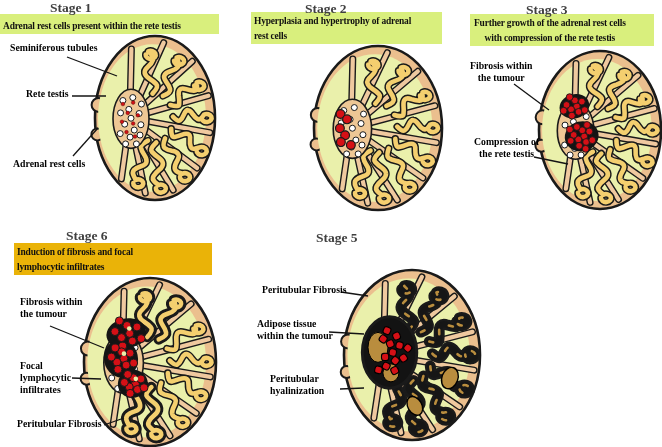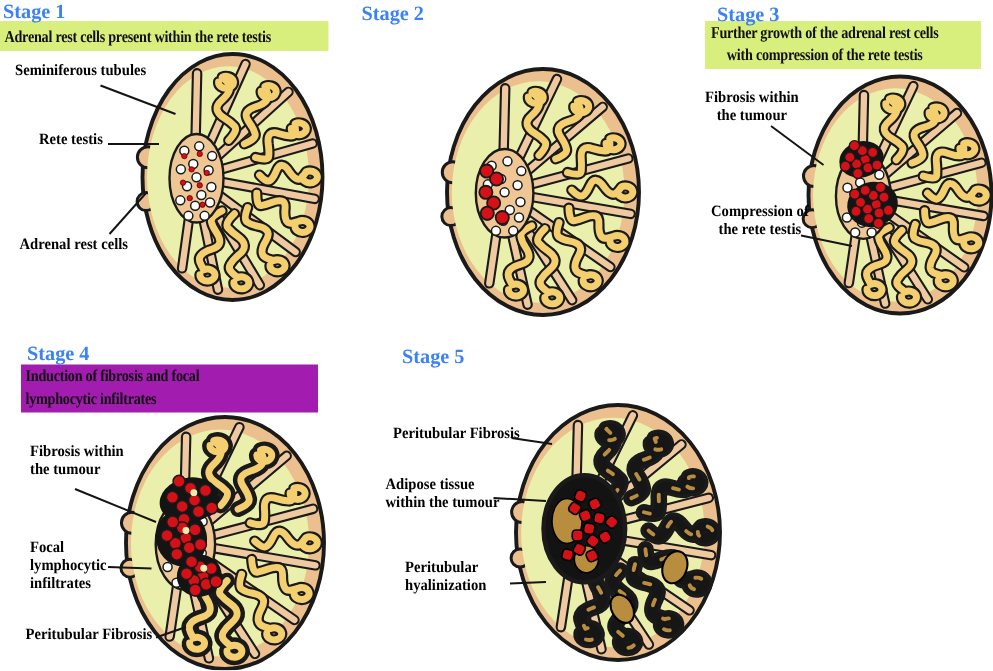--- a/index.html
+++ b/index.html
@@ -1,19 +1,19 @@
 <!DOCTYPE html>
 <html><head>
 <meta charset="utf-8">
 <style>
   html,body{margin:0;padding:0;background:#fff;}
   #canvas{position:relative;width:662px;height:447px;background:#fff;
           font-family:"Liberation Serif",serif;overflow:hidden;}
   .panel{position:absolute;}
-  .stage-title{position:absolute;font-weight:bold;font-size:13.5px;color:#3b82f6;z-index:3;}
+  .stage-title{position:absolute;font-weight:bold;font-size:13.5px;color:#404040;z-index:3;margin-left:48px;}
   .cap{position:absolute;box-sizing:border-box;padding:1px 3px;z-index:2;}
   .cap span{display:inline-block;font-weight:bold;font-size:11px;line-height:14.5px;
             letter-spacing:-0.2px;transform:scaleX(0.86);transform-origin:0 0;
             white-space:pre-line;color:#101010;}
   .lbl{position:absolute;font-weight:bold;font-size:10.5px;line-height:12px;
        white-space:pre-line;transform:scaleX(0.93);transform-origin:0 0;color:#000;z-index:3;}
   svg.fig{position:absolute;left:0;top:0;z-index:1;}
 </style>
 </head>
 <body>
@@ -92,22 +92,26 @@
         </g>
         <line x1="67" y1="57" x2="117" y2="76" stroke="#141414" stroke-width="1.3"></line>
         <line x1="72" y1="96" x2="106" y2="96" stroke="#141414" stroke-width="1.3"></line>
         <line x1="73" y1="156" x2="98" y2="128" stroke="#141414" stroke-width="1.3"></line>
       </svg>
     <div class="lbl" style="left:10px;top:42px;">Seminiferous tubules</div>
     <div class="lbl" style="left:26px;top:88px;">Rete testis</div>
     <div class="lbl" style="left:13px;top:158px;">Adrenal rest cells</div>
   </section>
 
-  <section class="panel" id="p2" style="left:232px;top:0;width:200px;height:218px;">
+  <section class="panel" id="p2" style="left:248px;top:0;width:200px;height:218px;">
     <div class="stage-title" style="left:9px;top:1px;">Stage 2</div>
+    <div class="cap" style="left: 3px; top: 12px; width: 191px; background: rgb(217, 239, 125);">
+      <span>Hyperplasia and hypertrophy of adrenal
+rest cells</span>
+    </div>
     <svg class="fig" width="200" height="218" viewBox="0 0 200 218">
         <g>
           <ellipse cx="130" cy="128" rx="64" ry="82" fill="#ebbf8e" stroke="#1a1a1a" stroke-width="2.6"></ellipse>
           <circle cx="69.84" cy="114.88" r="7" fill="#ebbf8e" stroke="#1a1a1a" stroke-width="2"></circle>
           <circle cx="68.56" cy="144.4" r="6" fill="#ebbf8e" stroke="#1a1a1a" stroke-width="2"></circle>
           <ellipse cx="126.8" cy="128" rx="57.6" ry="73.8" fill="#eaf0ab"></ellipse>
           <path d="M 103.3 119.7 Q 104.1 89.3 104.8 58.9" fill="none" stroke="#1a1a1a" stroke-width="7" stroke-linecap="round"></path>
           <path d="M 103.3 119.7 Q 104.1 89.3 104.8 58.9" fill="none" stroke="#efc99f" stroke-width="4.2" stroke-linecap="round"></path>
           <path d="M 107.5 119.0 Q 123.4 85.8 139.3 52.7" fill="none" stroke="#1a1a1a" stroke-width="7" stroke-linecap="round"></path>
           <path d="M 107.5 119.0 Q 123.4 85.8 139.3 52.7" fill="none" stroke="#efc99f" stroke-width="4.2" stroke-linecap="round"></path>
@@ -258,22 +262,22 @@
         <line x1="62" y1="84" x2="97" y2="110" stroke="#141414" stroke-width="1.3"></line>
         <line x1="82" y1="157" x2="116" y2="164" stroke="#141414" stroke-width="1.3"></line>
       </svg>
     <div class="lbl" style="left:18px;top:60px;">Fibrosis within
 the tumour</div>
     <div class="lbl" style="left:22px;top:136px;">Compression of
 the rete testis</div>
   </section>
 
   <section class="panel" id="p4" style="left:0;top:222px;width:240px;height:225px;">
-    <div class="stage-title" style="left:18px;top:6px;">Stage 4</div>
-    <div class="cap" style="left: 14px; top: 21px; width: 198px; background: #a21caf;">
+    <div class="stage-title" style="left:18px;top:6px;">Stage 6</div>
+    <div class="cap" style="left: 14px; top: 21px; width: 198px; background: #eab308;">
       <span>Induction of fibrosis and focal
 lymphocytic infiltrates</span>
     </div>
     <svg class="fig" width="240" height="225" viewBox="0 0 240 225">
         <g>
           <ellipse cx="150" cy="140" rx="66" ry="84" fill="#ebbf8e" stroke="#1a1a1a" stroke-width="2.6"></ellipse>
           <circle cx="87.96000000000001" cy="126.56" r="7" fill="#ebbf8e" stroke="#1a1a1a" stroke-width="2"></circle>
           <circle cx="86.64" cy="156.8" r="6" fill="#ebbf8e" stroke="#1a1a1a" stroke-width="2"></circle>
           <ellipse cx="146.7" cy="140" rx="59.4" ry="75.60000000000001" fill="#eaf0ab"></ellipse>
           <path d="M 122.5 131.5 Q 123.3 100.4 124.1 69.2" fill="none" stroke="#1a1a1a" stroke-width="7" stroke-linecap="round"></path>

